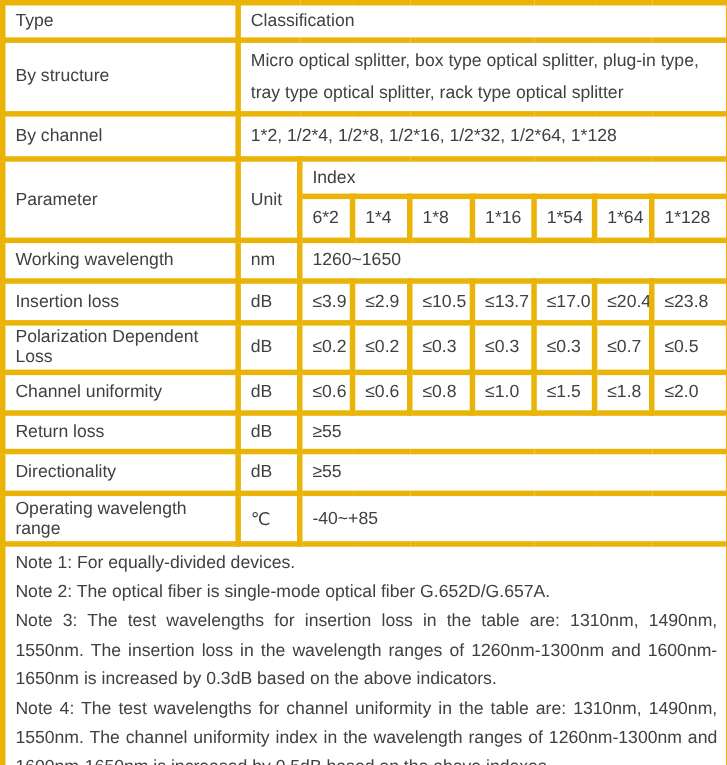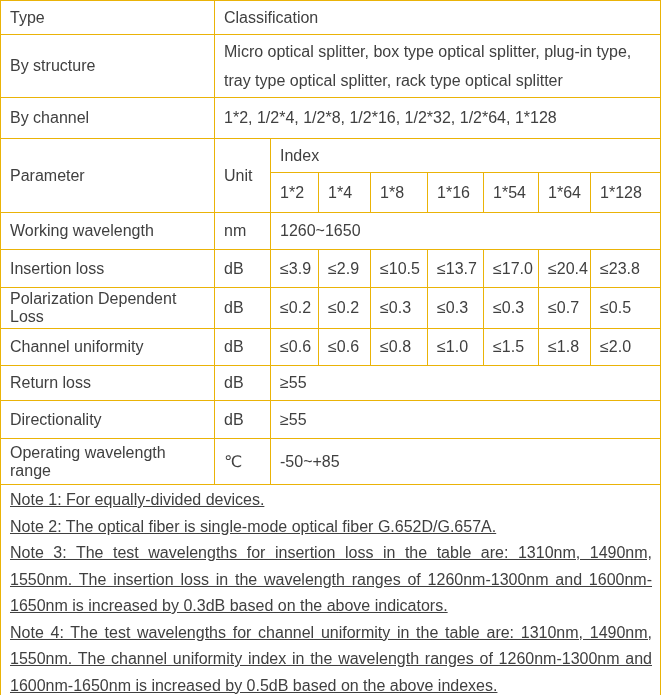--- a/index.html
+++ b/index.html
@@ -13,38 +13,37 @@
     color: #404040;
     font-size: 16px;
   }
   table.spec {
     border-collapse: collapse;
     table-layout: fixed;
     width: 660px;
     margin: 0;
   }
   table.spec td {
-    border: 1px solid #eab308;
+    border: 5px solid #eab308;
     padding: 2px 8px 2px 9px;
     vertical-align: middle;
     overflow: hidden;
     white-space: normal;
   }
   td.struct-val {
     line-height: 29px;
   }
   td.notes-cell {
     vertical-align: top;
     padding: 5px 10px 4px 9px;
   }
   td.notes-cell p {
     margin: 0;
     line-height: 26.5px;
     text-align: justify;
-    text-decoration: underline;
   }
 </style>
 </head>
 <body>
 
 <table class="spec">
   <colgroup>
     <col style="width:214px">
     <col style="width:56px">
     <col style="width:48px">
@@ -71,21 +70,21 @@
     <td>By channel</td>
     <td colspan="8">1*2, 1/2*4, 1/2*8, 1/2*16, 1/2*32, 1/2*64, 1*128</td>
   </tr>
 
   <tr style="height:34px">
     <td rowspan="2">Parameter</td>
     <td rowspan="2">Unit</td>
     <td colspan="7">Index</td>
   </tr>
   <tr style="height:40px">
-    <td>1*2</td>
+    <td>6*2</td>
     <td>1*4</td>
     <td>1*8</td>
     <td>1*16</td>
     <td>1*54</td>
     <td>1*64</td>
     <td>1*128</td>
   </tr>
 
   <tr style="height:37px">
     <td>Working wavelength</td>
@@ -137,21 +136,21 @@
 
   <tr style="height:38px">
     <td>Directionality</td>
     <td>dB</td>
     <td colspan="7">≥55</td>
   </tr>
 
   <tr style="height:46px">
     <td>Operating wavelength range</td>
     <td>℃</td>
-    <td colspan="7">-50~+85</td>
+    <td colspan="7">-40~+85</td>
   </tr>
 
   <tr>
     <td colspan="9" class="notes-cell">
       <p>Note 1: For equally-divided devices.</p>
       <p>Note 2: The optical fiber is single-mode optical fiber G.652D/G.657A.</p>
       <p>Note 3: The test wavelengths for insertion loss in the table are: 1310nm, 1490nm, 1550nm. The insertion loss in the wavelength ranges of 1260nm-1300nm and 1600nm-1650nm is increased by 0.3dB based on the above indicators.</p>
       <p>Note 4: The test wavelengths for channel uniformity in the table are: 1310nm, 1490nm, 1550nm. The channel uniformity index in the wavelength ranges of 1260nm-1300nm and 1600nm-1650nm is increased by 0.5dB based on the above indexes.</p>
     </td>
   </tr>

